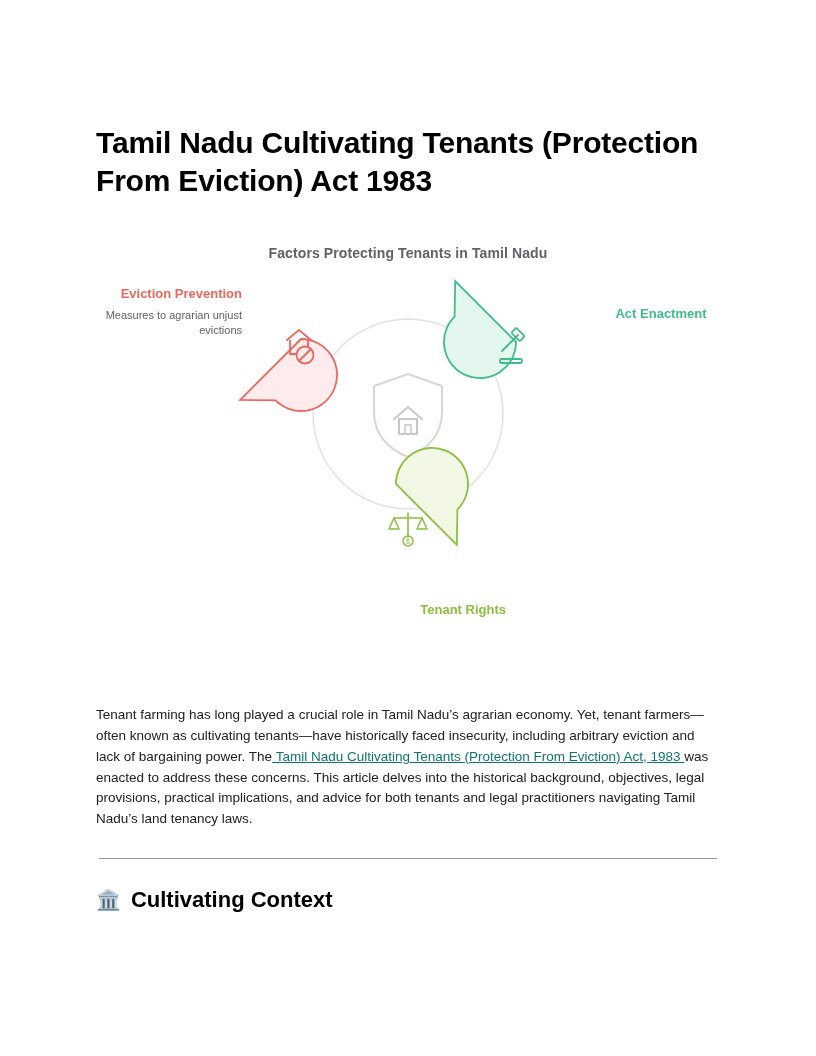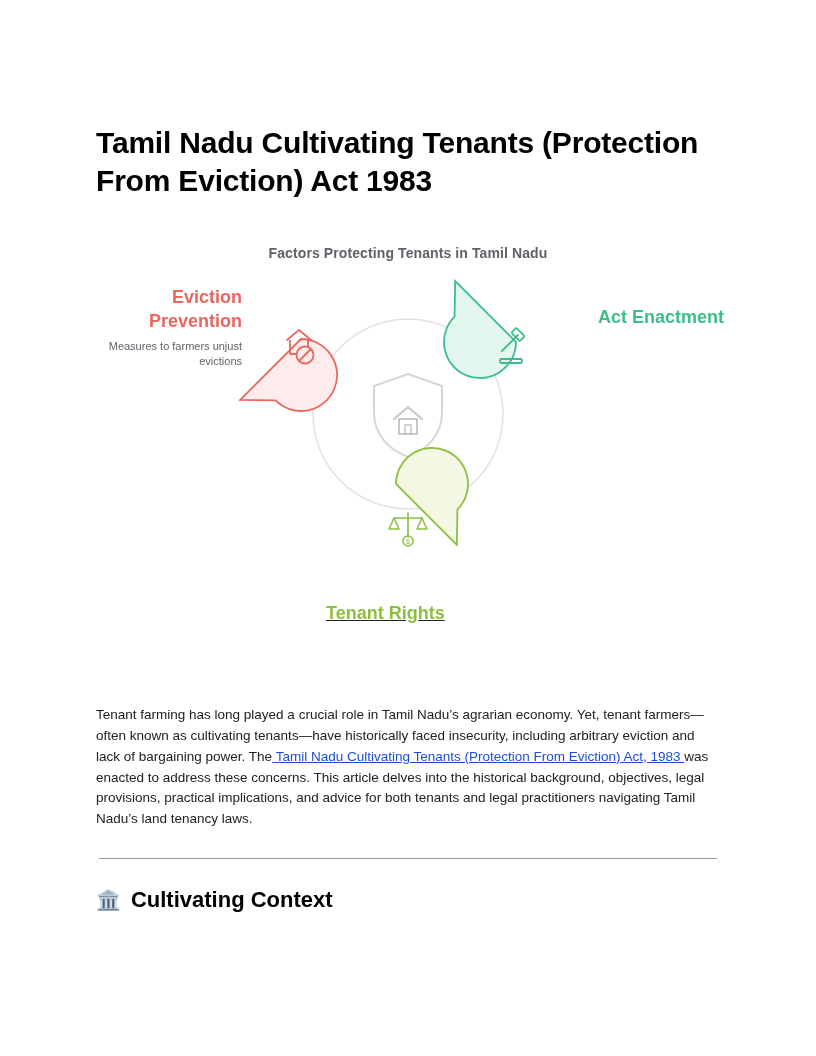--- a/index.html
+++ b/index.html
@@ -45,48 +45,48 @@
     font-weight: bold;
     color: #5f6368;
     margin: 4px;
     padding-top: 16px;
     letter-spacing: 0.1px;
   }
   .svg-wrap { position: absolute; left: 0; top: 0; width: 624px; height: 440px; }
 
   .label-block { position: absolute; }
   .label-title {
-    font-size: 18px;
+    font-size: 13px;
     font-weight: bold;
     line-height: 1.35;
     margin: 0;
   }
   .label-desc {
     font-size: 11px;
     color: #5f6368;
     line-height: 1.35;
     margin: 6px 0 0 0;
   }
   .lbl-eviction { left: 0px; top: 56px; width: 146px; text-align: right; }
   .lbl-eviction .label-title { color: #e8685f; }
   .lbl-act { left: 490px; top: 76px; width: 150px; text-align: center; }
   .lbl-act .label-title { color: #3dbd8a; }
-  .lbl-tenant { left: 230px; top: 372px; width: 180px; text-align: left; text-decoration: underline; }
+  .lbl-tenant { left: 230px; top: 372px; width: 180px; text-align: right; }
   .lbl-tenant .label-title { color: #8dbf3f; }
 
   
   .body-copy {
     font-size: 13.5px;
     line-height: 1.55;
     color: #202124;
     margin: 36px 0 0 0;
     width: 616px;
   }
   .body-copy a {
-    color: #1d4ed8;
+    color: #0f766e;
     text-decoration: underline;
   }
   hr.divider {
     border: none;
     border-top: 1px solid #999999;
     margin: 28px 0 0 3px;
     width: 618px;
   }
   h2.section-heading {
     font-size: 22px;
@@ -148,21 +148,21 @@
           <path d="M10 7 l-5 11 h10 z" fill="none" stroke="#8dbf3f" stroke-width="1.5" stroke-linejoin="round"></path>
           <path d="M38 7 l-5 11 h10 z" fill="none" stroke="#8dbf3f" stroke-width="1.5" stroke-linejoin="round"></path>
           <circle cx="24" cy="30" r="5" fill="none" stroke="#8dbf3f" stroke-width="1.5"></circle>
           <text x="24" y="33" font-size="7" fill="#8dbf3f" text-anchor="middle" font-family="Liberation Sans, sans-serif">$</text>
         </g>
       </g>
     </svg>
 
     <div class="label-block lbl-eviction">
       <p class="label-title">Eviction Prevention</p>
-      <p class="label-desc">Measures to farmers unjust evictions</p>
+      <p class="label-desc">Measures to agrarian unjust evictions</p>
     </div>
 
     <div class="label-block lbl-act">
       <p class="label-title">Act Enactment</p>
     </div>
 
     <div class="label-block lbl-tenant">
       <p class="label-title">Tenant Rights</p>
     </div>
   </div>

